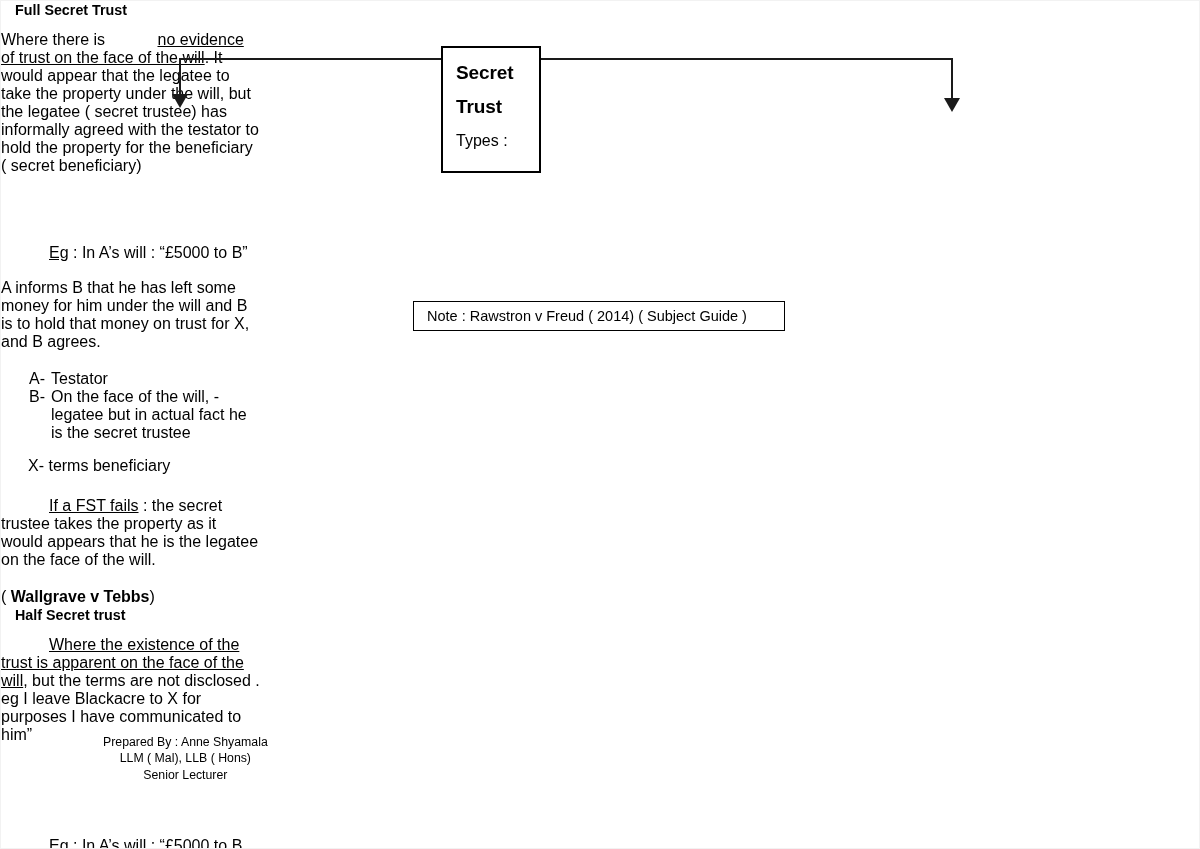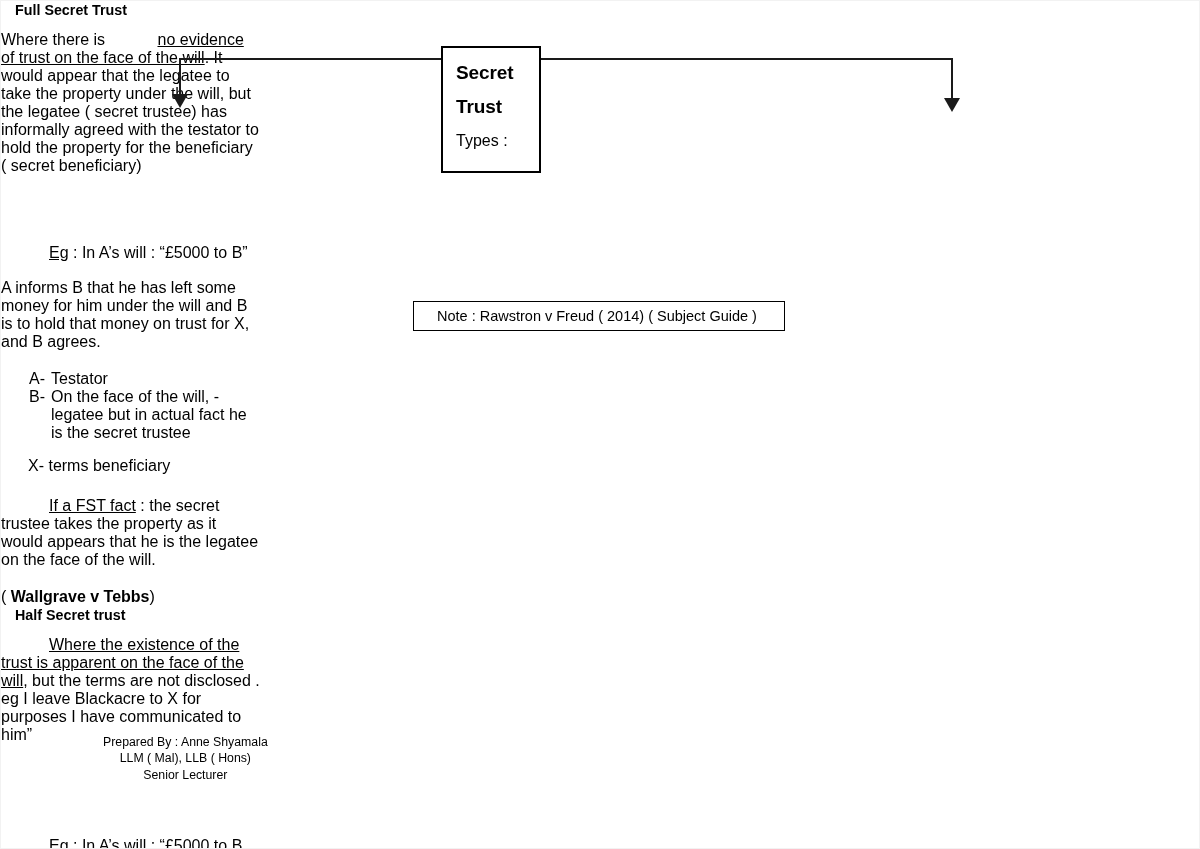--- a/index.html
+++ b/index.html
@@ -69,21 +69,21 @@
     position: absolute;
     left: 412px;
     top: 300px;
     width: 372px;
     height: 30px;
     border: 1.5px solid #000000;
     background: #ffffff;
     box-sizing: border-box;
     display: flex;
     align-items: center;
-    padding-left: 23px;
+    padding-left: 13px;
     font-size: 14.5px;
   }
   #left-column  { left: 102px; top: 117px; width: 258px; }
   #right-column { left: 830px; top: 121px; width: 262px; }
 
   .col-heading {
     font-weight: bold;
     font-size: 14.3px;
     margin: 0 0 11px 0;
     line-height: 19px;
@@ -177,21 +177,21 @@
       <div class="abx-row">
         <span class="abx-marker">B-</span>
         <span class="abx-text">On the face of the will, -legatee but in actual fact he is the secret trustee</span>
       </div>
     </div>
 
     <div class="xline">X- terms beneficiary</div>
 
     <div class="spacer-md"></div>
 
-    <div class="para"><span class="u">If a FST  fact</span><span> :  the secret trustee takes the property  as it would appears that he is the legatee on the face of the will.</span></div>
+    <div class="para"><span class="u">If a FST  fails</span><span> :  the secret trustee takes the property  as it would appears that he is the legatee on the face of the will.</span></div>
 
     <div><span>( </span><span class="b">Wallgrave v Tebbs</span><span>)</span></div>
   </div>
 
   <div id="right-column">
 
     <div class="col-heading">Half Secret trust</div>
 
     <div class="para"><span class="u">Where  the existence of the trust is apparent on the face of the will</span><span>, but the terms are not disclosed . eg I leave Blackacre to X for purposes I have communicated to him”</span></div>
 

